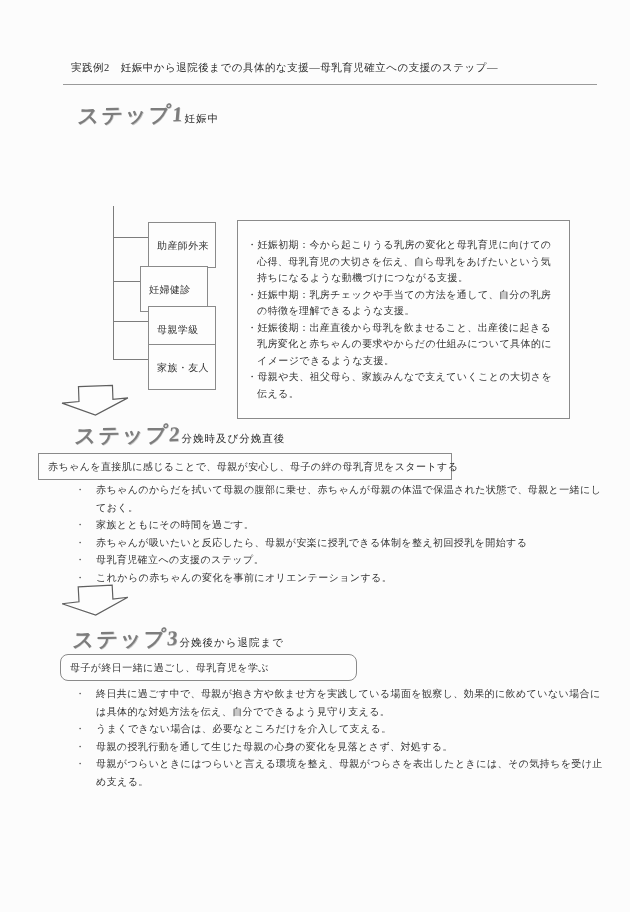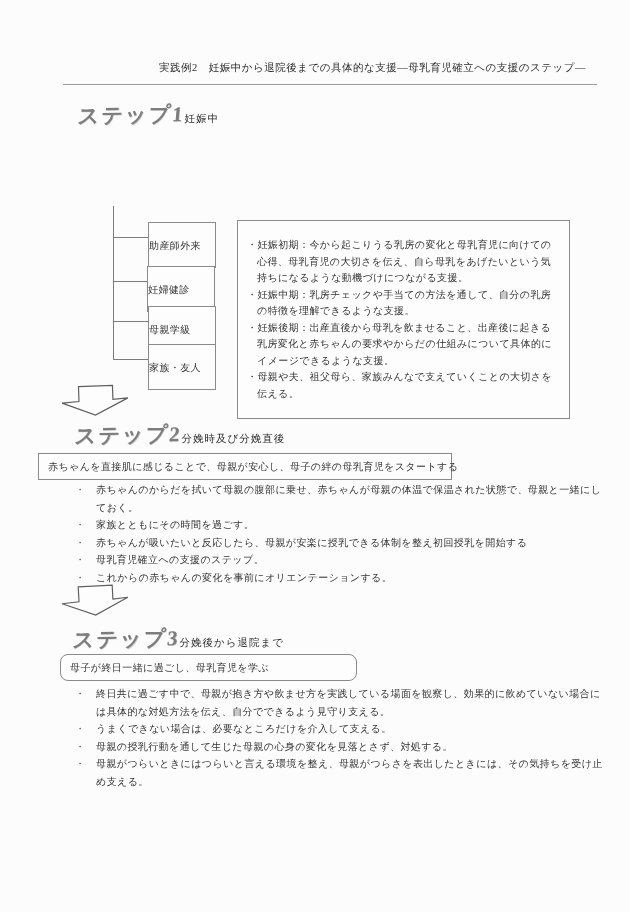--- a/index.html
+++ b/index.html
@@ -27,54 +27,54 @@
   .step-phase{font-size:10.5px;color:#2e2e2e;letter-spacing:1px;}
   .box{
     border:1px solid #8a8a8a;background:#fdfdfd;
     font-size:10px;line-height:15px;letter-spacing:0.4px;color:#333;
     box-sizing:border-box;
   }
   .goal-box{padding:5px 9px;}
   .context-box{padding:4px 9px;white-space:nowrap;}
   .branch-box{
     width:68px;height:46px;display:flex;align-items:center;
-    white-space:nowrap;text-align:center;
+    padding-left:8px;white-space:nowrap;text-align:center;
   }
   .detail-box{padding:16px 9px;line-height:16.5px;}
   .detail-box p{margin:0;padding-left:10px;text-indent:-10px;}
   .vline{border-left:1px solid #7c7c7c;width:0;}
   .hstub{border-top:1px solid #7c7c7c;height:0;}
   .bullet-list{font-size:10px;letter-spacing:0.4px;color:#333;}
   .li{display:flex;line-height:17.5px;}
   .li .mk{flex:none;width:21px;color:#555;}
   .li .tx{flex:1;}
   .arrow-icon{display:block;}
 </style>
 </head>
 <body>
 
 <div class="page">
 
-  <div class="abs doc-title" style="left:46px;top:61px;width:540px;text-align:right;">実践例2　妊娠中から退院後までの具体的な支援―母乳育児確立への支援のステップ―</div>
+  <div class="abs doc-title" style="left:71px;top:61px;width:540px;">実践例2　妊娠中から退院後までの具体的な支援―母乳育児確立への支援のステップ―</div>
   <div class="abs title-rule" style="left:63px;top:84px;width:534px;"></div>
 
   <div class="abs step-header" style="left:78px;top:101px;">
     <span class="step-name">ステップ1</span><span class="step-phase">妊娠中</span>
   </div>
 
 
 
   <div class="abs vline" style="left:113px;top:206px;height:153px;"></div>
   <div class="abs hstub" style="left:113px;top:237px;width:35px;"></div>
   <div class="abs hstub" style="left:113px;top:281px;width:35px;"></div>
   <div class="abs hstub" style="left:113px;top:321px;width:35px;"></div>
   <div class="abs hstub" style="left:113px;top:359px;width:35px;"></div>
 
   <div class="abs box branch-box" style="left:148px;top:222px;">助産師外来</div>
-  <div class="abs box branch-box" style="left:147px;top:266px;">妊婦健診</div>
+  <div class="abs box branch-box" style="left:140px;top:266px;">妊婦健診</div>
   <div class="abs box branch-box" style="left:148px;top:306px;">母親学級</div>
   <div class="abs box branch-box" style="left:148px;top:344px;">家族・友人</div>
 
   <div class="abs box detail-box" style="left:237px;top:220px;width:333px;">
     <p>・妊娠初期：今から起こりうる乳房の変化と母乳育児に向けての心得、母乳育児の大切さを伝え、自ら母乳をあげたいという気持ちになるような動機づけにつながる支援。</p>
     <p>・妊娠中期：乳房チェックや手当ての方法を通して、自分の乳房の特徴を理解できるような支援。</p>
     <p>・妊娠後期：出産直後から母乳を飲ませること、出産後に起きる乳房変化と赤ちゃんの要求やからだの仕組みについて具体的にイメージできるような支援。</p>
     <p>・母親や夫、祖父母ら、家族みんなで支えていくことの大切さを伝える。</p>
   </div>
 

